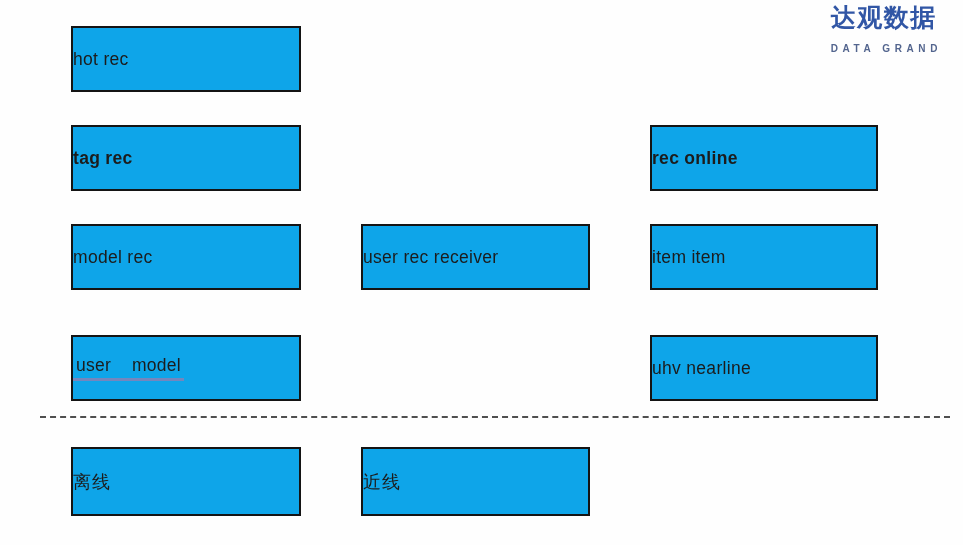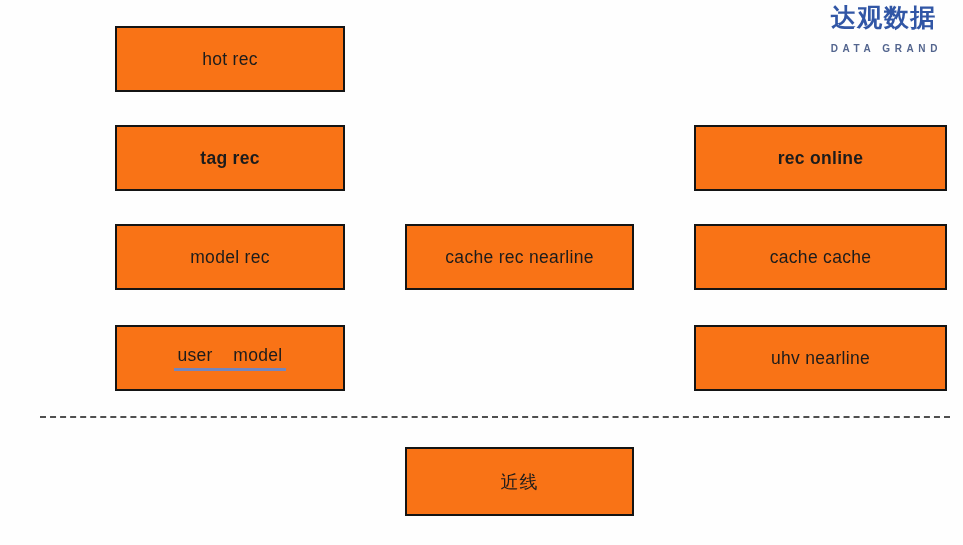--- a/index.html
+++ b/index.html
@@ -16,45 +16,44 @@
     overflow: hidden;
   }
   .stage {
     position: absolute;
     inset: 0;
   }
   .box {
     position: absolute;
     box-sizing: border-box;
     border: 2.5px solid #141414;
-    background: #f97316;
+    background: #0ea5e9;
     display: flex;
     align-items: center;
-    justify-content: center;
+    justify-content: flex-start;
     height: 66px;
-    margin-left: 44px;
   }
   .box .label {
     font-size: 17.5px;
     letter-spacing: 0.3px;
     white-space: pre;
   }
   .box .label.cjk {
     font-size: 18px;
     letter-spacing: 1px;
   }
   
   .col-left   { left: 71px;  width: 230px; }
   .col-mid    { left: 361px; width: 229px; }
-  .col-right  { left: 650px; width: 253px; }
+  .col-right  { left: 650px; width: 228px; }
   
   .row-1 { top: 26px; }
   .row-2 { top: 125px; font-weight: bold; }
   .row-3 { top: 224px; }
-  .row-4 { top: 325px; }
+  .row-4 { top: 335px; }
   .row-5 { top: 447px; height: 69px; }
 
   .underlined {
     border-bottom: 3px solid var(--underline-blue, #7486bd);
     padding: 0 3px 2px 3px;
     line-height: 1.25;
   }
 
   .divider {
     position: absolute;
@@ -106,32 +105,35 @@
     <span class="label">tag rec</span>
   </div>
   <div class="box col-left row-3">
     <span class="label">model rec</span>
   </div>
   <div class="box col-left row-4">
     <span class="label underlined">user    model</span>
   </div>
 
   <div class="box col-mid row-3">
-    <span class="label">cache rec nearline</span>
+    <span class="label">user rec receiver</span>
   </div>
 
   <div class="box col-right row-2">
     <span class="label">rec online</span>
   </div>
   <div class="box col-right row-3">
-    <span class="label">cache cache</span>
+    <span class="label">item item</span>
   </div>
   <div class="box col-right row-4">
     <span class="label">uhv nearline</span>
   </div>
 
   <div class="divider"></div>
 
+  <div class="box col-left row-5">
+    <span class="label cjk">离线</span>
+  </div>
   <div class="box col-mid row-5">
     <span class="label cjk">近线</span>
   </div>
 
 </div>
 
 </body></html>

